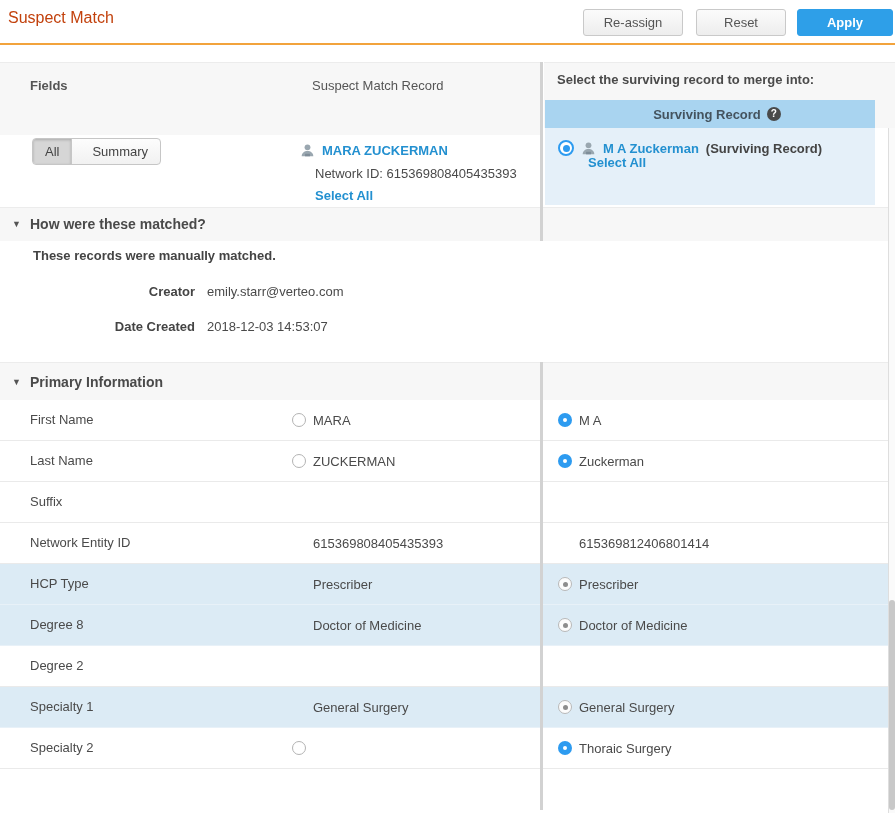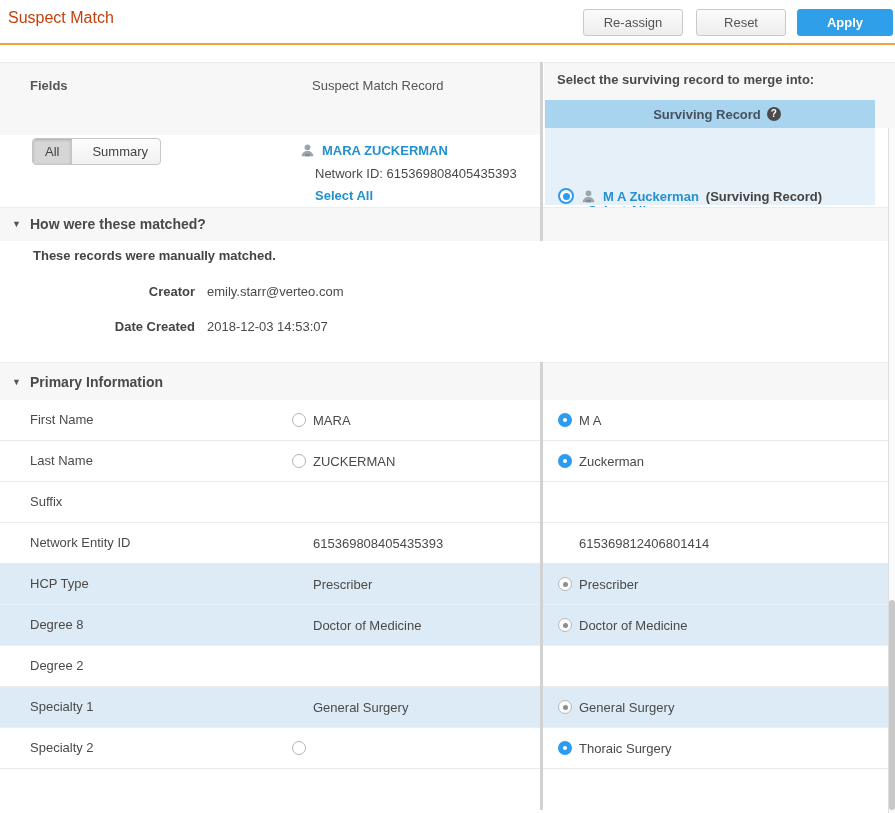--- a/index.html
+++ b/index.html
@@ -36,21 +36,21 @@
   .toggle .opt.active { background:#d6d6d6; box-shadow:inset 0 1px 3px rgba(0,0,0,.2); }
   .toggle .opt:first-child { border-right:1px solid #c6c6c6; }
 
   .suspect-rec { position:absolute; left:300px; top:140px; font-size:13px; }
   .rec-line { display:flex; align-items:center; gap:7px; height:20px; }
   .rec-name { color:#2390d0; font-weight:bold; cursor:pointer; }
   .rec-netid { margin-top:6px; padding-left:15px; color:#4a4a4a; }
   .rec-select { margin-top:7px; padding-left:15px; color:#2390d0; font-weight:bold; cursor:pointer; }
 
   .surv-panel { position:absolute; left:545px; top:128px; width:330px; height:77px; background:#e5f0f9; font-size:13px; }
-  .surv-panel .rec-line { padding:20px 0 0 13px;margin-top:48px; }
+  .surv-panel .rec-line { padding:20px 0 0 13px; }
   .surv-panel .rec-netid, .surv-panel .rec-select { padding-left:43px; }
   .surv-suffix { font-weight:bold; color:#444; }
 
   
   .sec-head { position:absolute; left:0; width:895px; background:#f7f7f7; border-top:1px solid #ececec;
               font-size:14px; font-weight:bold; color:#4a4a4a; cursor:pointer; }
   .sec-how  { top:207px; height:34px; line-height:33px; }
   .sec-prim { top:362px; height:38px; line-height:38px; }
   .sec-head .tri { position:absolute; left:12px; font-size:9px; color:#555; }
   .sec-head .sec-title { position:absolute; left:30px; }

